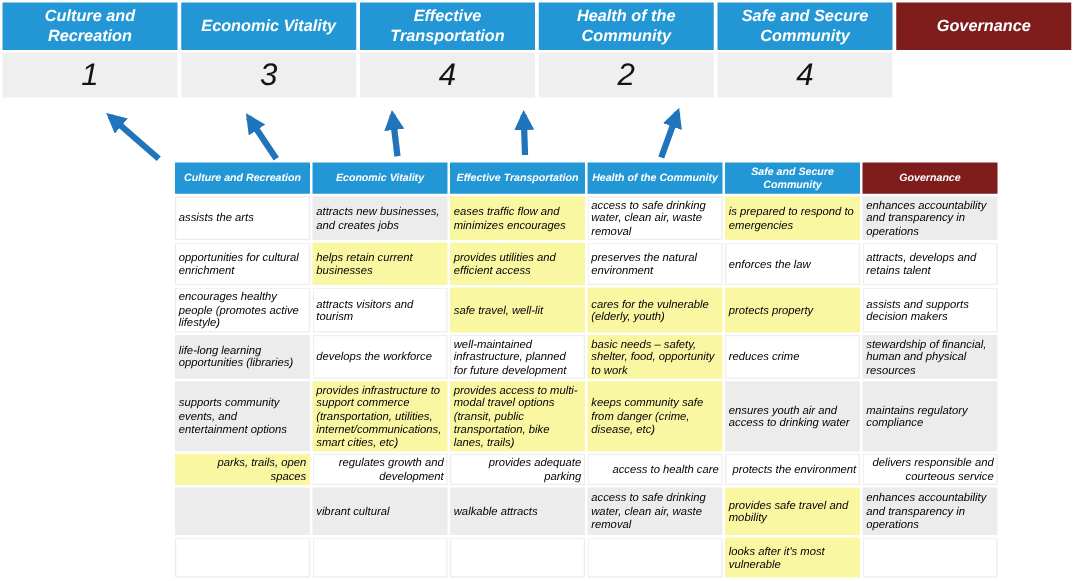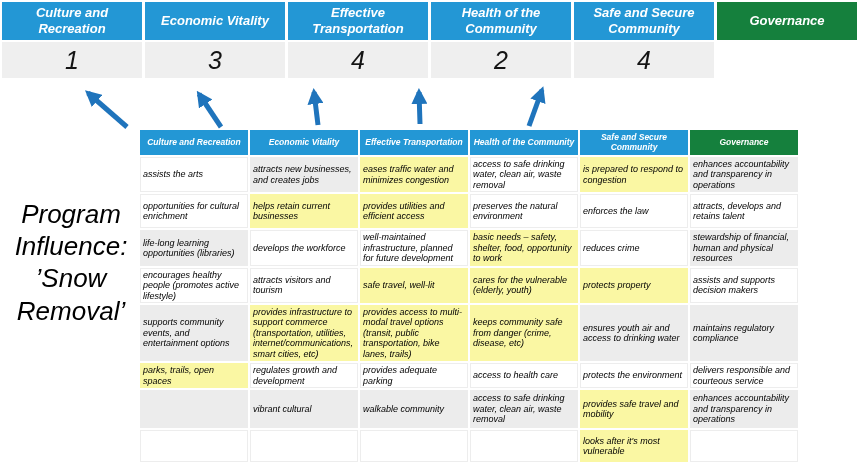--- a/index.html
+++ b/index.html
@@ -5,21 +5,21 @@
   * { box-sizing: border-box; }
   body { margin: 0; background: #fff; font-family: "Liberation Sans", sans-serif; }
   .stage { position: relative; width: 859px; height: 465px; background: #fff; overflow: hidden; font-style: italic; }
 
   
   .scoreboard { position: absolute; left: 2px; top: 2px; width: 855px;
     display: grid; grid-template-columns: repeat(6, 1fr); column-gap: 3px; row-gap: 2px; }
   .sb-head { height: 38px; display: flex; align-items: center; justify-content: center;
     text-align: center; color: #fff; font-weight: bold; font-size: 13px; line-height: 1.22; padding: 0 6px; }
   .blue  { background: #2397D5; }
-  .green { background: #15803d; }
+  .green { background: #7f1d1d; }
   .sb-score { height: 36px; background: #EFEFEF; display: flex; align-items: center;
     justify-content: center; font-size: 25px; color: #141414; }
 
   
   .arrows { position: absolute; left: 0; top: 0; pointer-events: none; }
 
   
   .title { position: absolute; left: 0; top: 198px; width: 142px; text-align: center;
     font-size: 26px; line-height: 1.24; color: #000; }
 
@@ -60,86 +60,85 @@
     </defs>
     <g stroke="#1F74BC" stroke-width="5" stroke-linecap="butt">
       <line x1="127" y1="127" x2="88" y2="93" marker-end="url(#ah)"></line>
       <line x1="221" y1="127" x2="199" y2="94" marker-end="url(#ah)"></line>
       <line x1="318" y1="125" x2="314" y2="92" marker-end="url(#ah)"></line>
       <line x1="420" y1="124" x2="419" y2="92" marker-end="url(#ah)"></line>
       <line x1="529" y1="126" x2="542" y2="90" marker-end="url(#ah)"></line>
     </g>
   </svg>
 
-  <div class="title">Program Influence: ’Snow Removal’</div>
 
   <table class="matrix">
     <thead>
       <tr>
           <th class="blue">Culture and Recreation</th>
           <th class="blue">Economic Vitality</th>
           <th class="blue">Effective Transportation</th>
           <th class="blue">Health of the Community</th>
           <th class="blue">Safe and Secure Community</th>
           <th class="green">Governance</th>
         </tr>
     </thead>
     <tbody>
         <tr style="height: 30px;">
           <td class="c-w">assists the arts</td>
           <td class="c-g">attracts new businesses, and creates jobs</td>
-          <td class="c-y">eases traffic water and minimizes congestion</td>
+          <td class="c-y">eases traffic flow and minimizes encourages</td>
           <td class="c-w">access to safe drinking water, clean air, waste removal</td>
-          <td class="c-y">is prepared to respond to congestion</td>
+          <td class="c-y">is prepared to respond to emergencies</td>
           <td class="c-g">enhances accountability and transparency in operations</td>
         </tr>
         <tr style="height: 34px;">
           <td class="c-w">opportunities for cultural enrichment</td>
           <td class="c-y">helps retain current businesses</td>
           <td class="c-y">provides utilities and efficient access</td>
           <td class="c-w">preserves the natural environment</td>
           <td class="c-w">enforces the law</td>
           <td class="c-w">attracts, develops and retains talent</td>
         </tr>
+        <tr style="height: 34px;">
+          <td class="c-w">encourages healthy people (promotes active lifestyle)</td>
+          <td class="c-w">attracts visitors and tourism</td>
+          <td class="c-y">safe travel, well-lit</td>
+          <td class="c-y">cares for the vulnerable (elderly, youth)</td>
+          <td class="c-y">protects property</td>
+          <td class="c-w">assists and supports decision makers</td>
+        </tr>
         <tr style="height: 30px;">
           <td class="c-g">life-long learning opportunities (libraries)</td>
           <td class="c-w">develops the workforce</td>
           <td class="c-w">well-maintained infrastructure, planned for future development</td>
           <td class="c-y">basic needs – safety, shelter, food, opportunity to work</td>
           <td class="c-w">reduces crime</td>
           <td class="c-g">stewardship of financial, human and physical resources</td>
-        </tr>
-        <tr style="height: 34px;">
-          <td class="c-w">encourages healthy people (promotes active lifestyle)</td>
-          <td class="c-w">attracts visitors and tourism</td>
-          <td class="c-y">safe travel, well-lit</td>
-          <td class="c-y">cares for the vulnerable (elderly, youth)</td>
-          <td class="c-y">protects property</td>
-          <td class="c-w">assists and supports decision makers</td>
         </tr>
         <tr style="height: 52px;">
           <td class="c-g">supports community events, and entertainment options</td>
           <td class="c-y">provides infrastructure to support commerce (transportation, utilities, internet/communications, smart cities, etc)</td>
           <td class="c-y">provides access to multi-modal travel options (transit, public transportation, bike lanes, trails)</td>
           <td class="c-y">keeps community safe from danger (crime, disease, etc)</td>
           <td class="c-g">ensures youth air and access to drinking water</td>
           <td class="c-g">maintains regulatory compliance</td>
         </tr>
-        <tr style="height: 16px;">
+        <tr style="height: 16px; text-align: right;">
           <td class="c-y">parks, trails, open spaces</td>
           <td class="c-w">regulates growth and development</td>
           <td class="c-w">provides adequate parking</td>
           <td class="c-w">access to health care</td>
           <td class="c-w">protects the environment</td>
           <td class="c-w">delivers responsible and courteous service</td>
         </tr>
         <tr style="height: 38px;">
           <td class="c-g"></td>
           <td class="c-g">vibrant cultural</td>
-          <td class="c-g">walkable community</td>
+          <td class="c-g">walkable attracts</td>
           <td class="c-g">access to safe drinking water, clean air, waste removal</td>
           <td class="c-y">provides safe travel and mobility</td>
           <td class="c-g">enhances accountability and transparency in operations</td>
         </tr>
         <tr style="height: 32px;">
           <td class="c-w"></td>
           <td class="c-w"></td>
           <td class="c-w"></td>
           <td class="c-w"></td>
           <td class="c-y">looks after it's most vulnerable</td>

